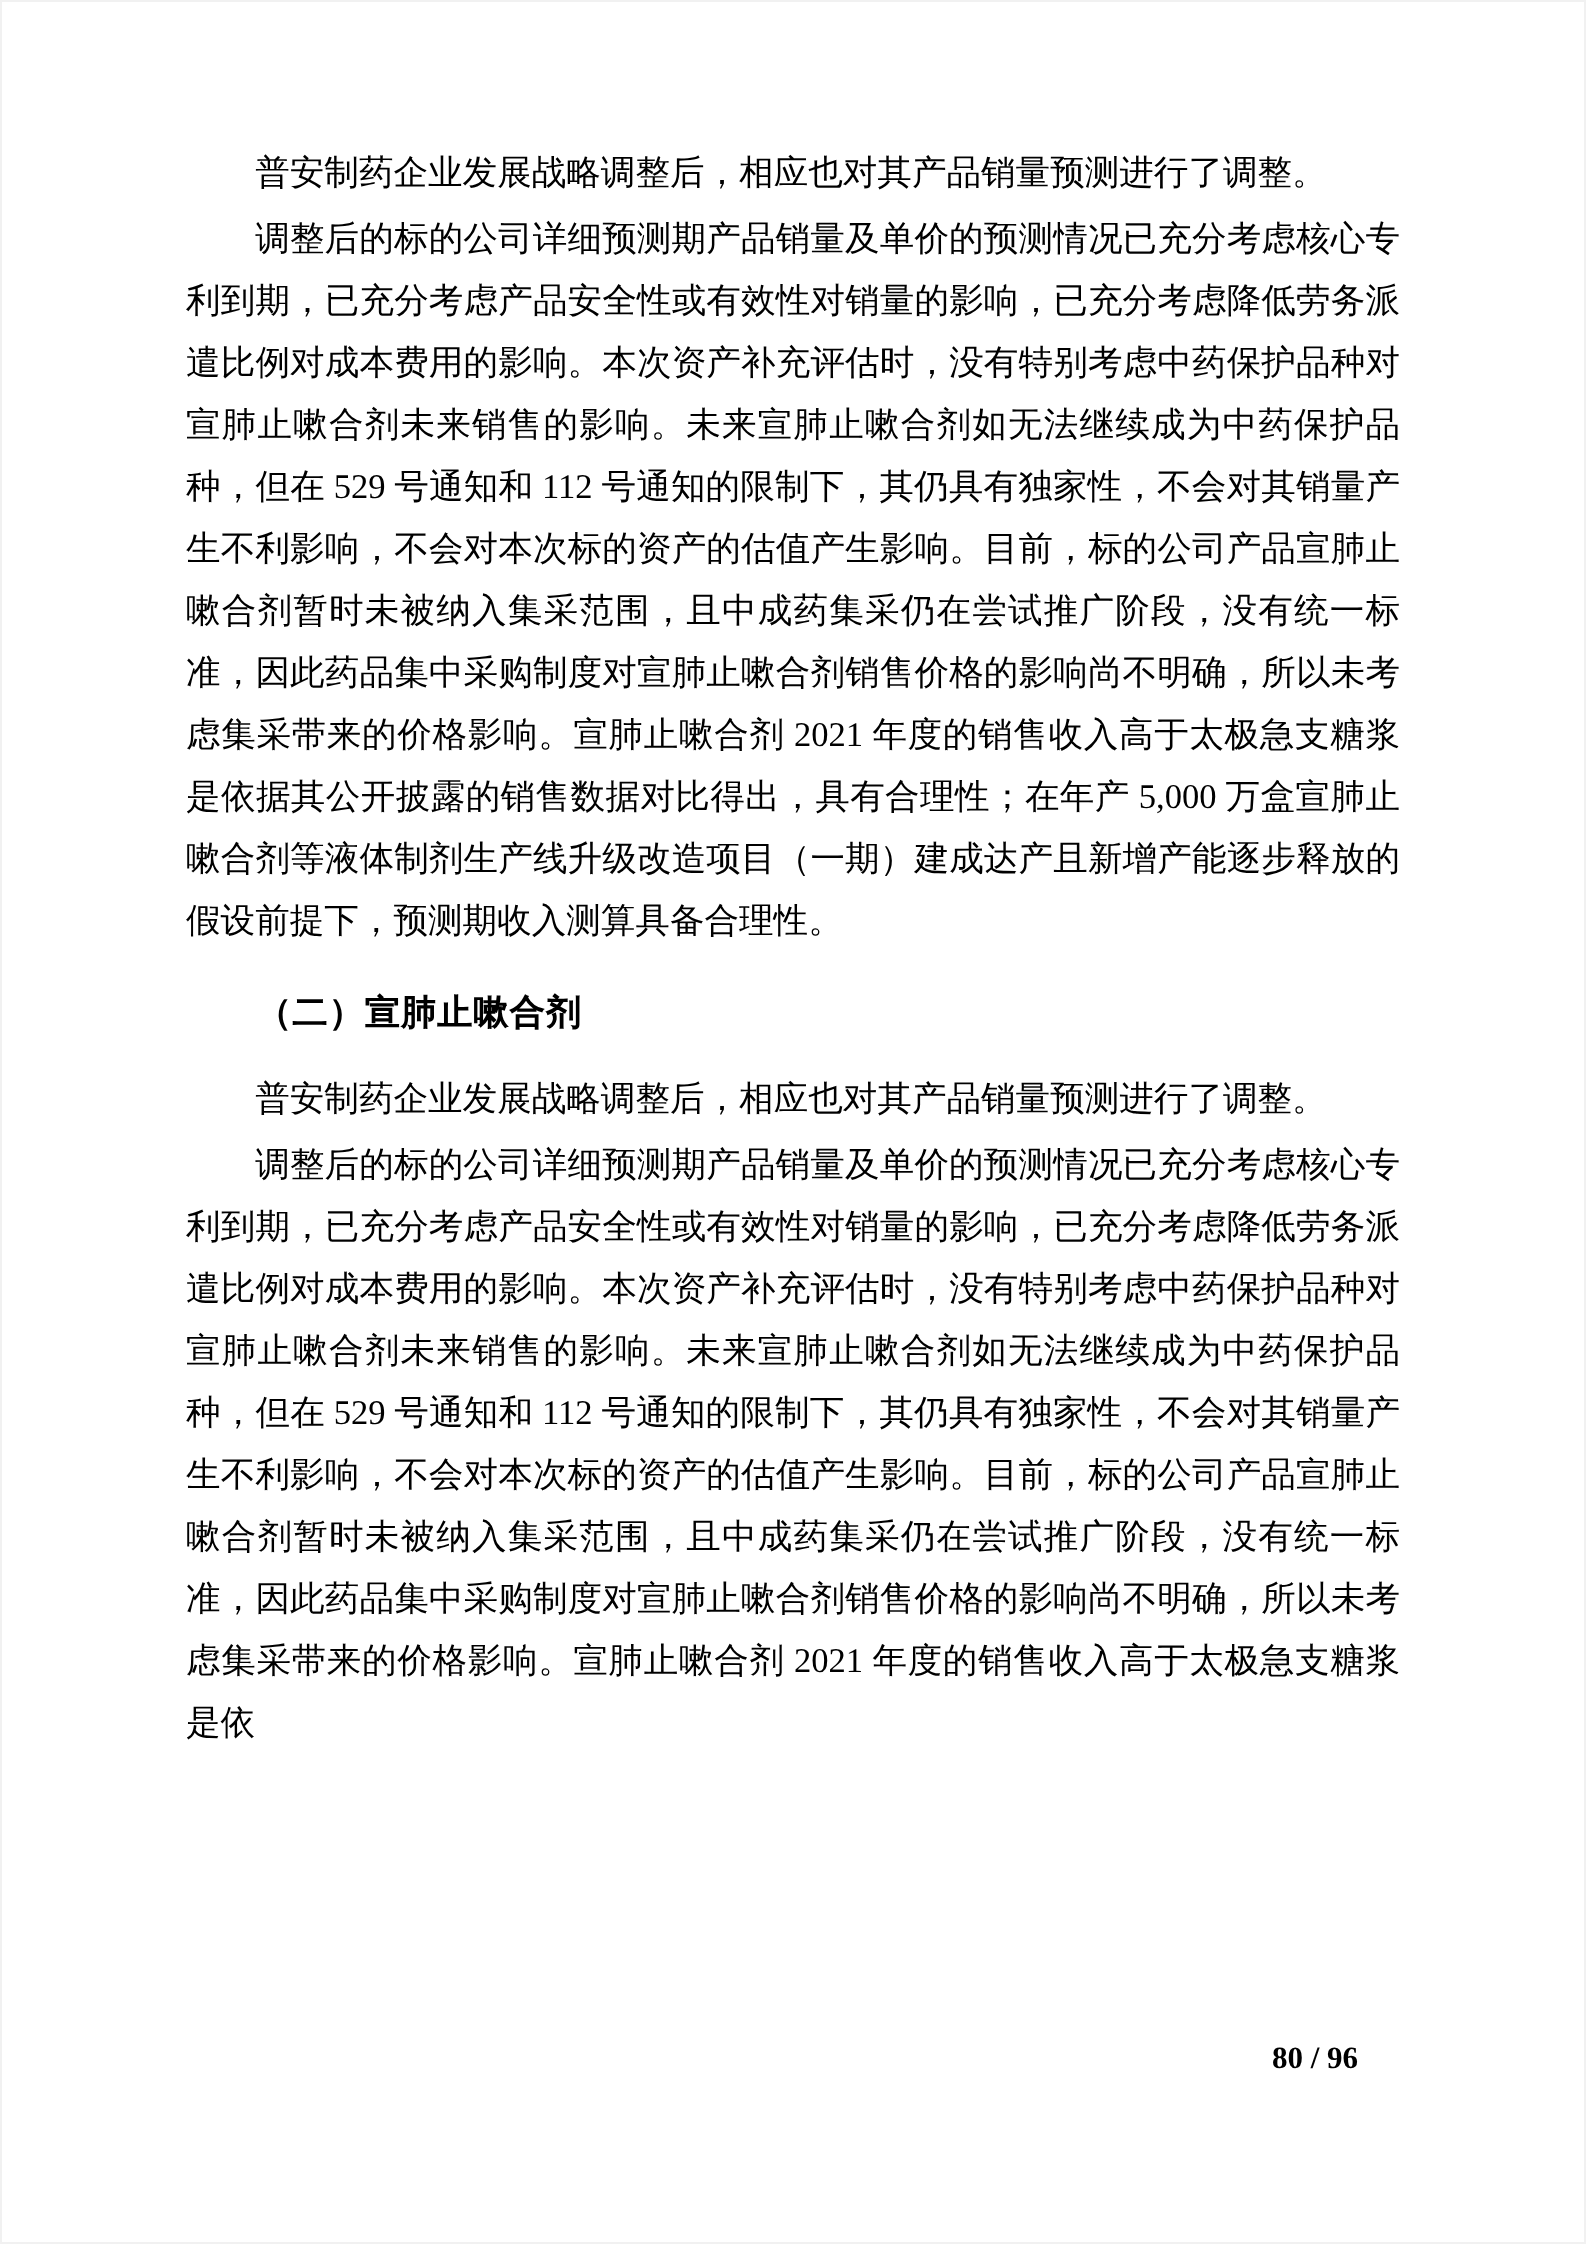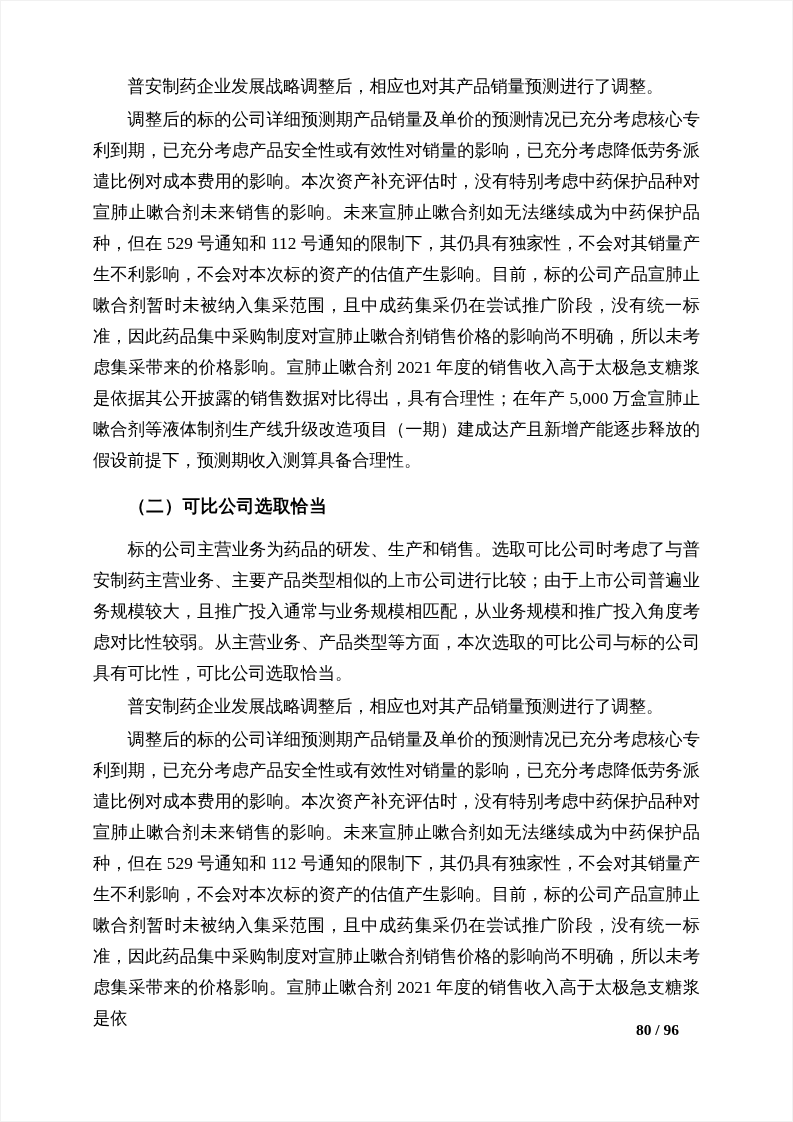--- a/index.html
+++ b/index.html
@@ -50,22 +50,21 @@
   }
 </style>
 </head>
 <body>
 
 <div class="page-content">
   <p class="para">普安制药企业发展战略调整后，相应也对其产品销量预测进行了调整。</p>
 
   <p class="para">调整后的标的公司详细预测期产品销量及单价的预测情况已充分考虑核心专利到期，已充分考虑产品安全性或有效性对销量的影响，已充分考虑降低劳务派遣比例对成本费用的影响。本次资产补充评估时，没有特别考虑中药保护品种对宣肺止嗽合剂未来销售的影响。未来宣肺止嗽合剂如无法继续成为中药保护品种，但在 529 号通知和 112 号通知的限制下，其仍具有独家性，不会对其销量产生不利影响，不会对本次标的资产的估值产生影响。目前，标的公司产品宣肺止嗽合剂暂时未被纳入集采范围，且中成药集采仍在尝试推广阶段，没有统一标准，因此药品集中采购制度对宣肺止嗽合剂销售价格的影响尚不明确，所以未考虑集采带来的价格影响。宣肺止嗽合剂 2021 年度的销售收入高于太极急支糖浆是依据其公开披露的销售数据对比得出，具有合理性；在年产 5,000 万盒宣肺止嗽合剂等液体制剂生产线升级改造项目（一期）建成达产且新增产能逐步释放的假设前提下，预测期收入测算具备合理性。</p>
 
-  <h2 class="section-heading">（二）可比公司选取恰当</h2>
+  <h2 class="section-heading">（二）宣肺止嗽合剂</h2>
 
-  <p class="para">标的公司主营业务为药品的研发、生产和销售。选取可比公司时考虑了与普安制药主营业务、主要产品类型相似的上市公司进行比较；由于上市公司普遍业务规模较大，且推广投入通常与业务规模相匹配，从业务规模和推广投入角度考虑对比性较弱。从主营业务、产品类型等方面，本次选取的可比公司与标的公司具有可比性，可比公司选取恰当。</p>
 
   <p class="para">普安制药企业发展战略调整后，相应也对其产品销量预测进行了调整。</p>
 
   <p class="para">调整后的标的公司详细预测期产品销量及单价的预测情况已充分考虑核心专利到期，已充分考虑产品安全性或有效性对销量的影响，已充分考虑降低劳务派遣比例对成本费用的影响。本次资产补充评估时，没有特别考虑中药保护品种对宣肺止嗽合剂未来销售的影响。未来宣肺止嗽合剂如无法继续成为中药保护品种，但在 529 号通知和 112 号通知的限制下，其仍具有独家性，不会对其销量产生不利影响，不会对本次标的资产的估值产生影响。目前，标的公司产品宣肺止嗽合剂暂时未被纳入集采范围，且中成药集采仍在尝试推广阶段，没有统一标准，因此药品集中采购制度对宣肺止嗽合剂销售价格的影响尚不明确，所以未考虑集采带来的价格影响。宣肺止嗽合剂 2021 年度的销售收入高于太极急支糖浆是依</p>
 </div>
 
 <div class="page-footer">80 / 96</div>
 
 </body></html>

